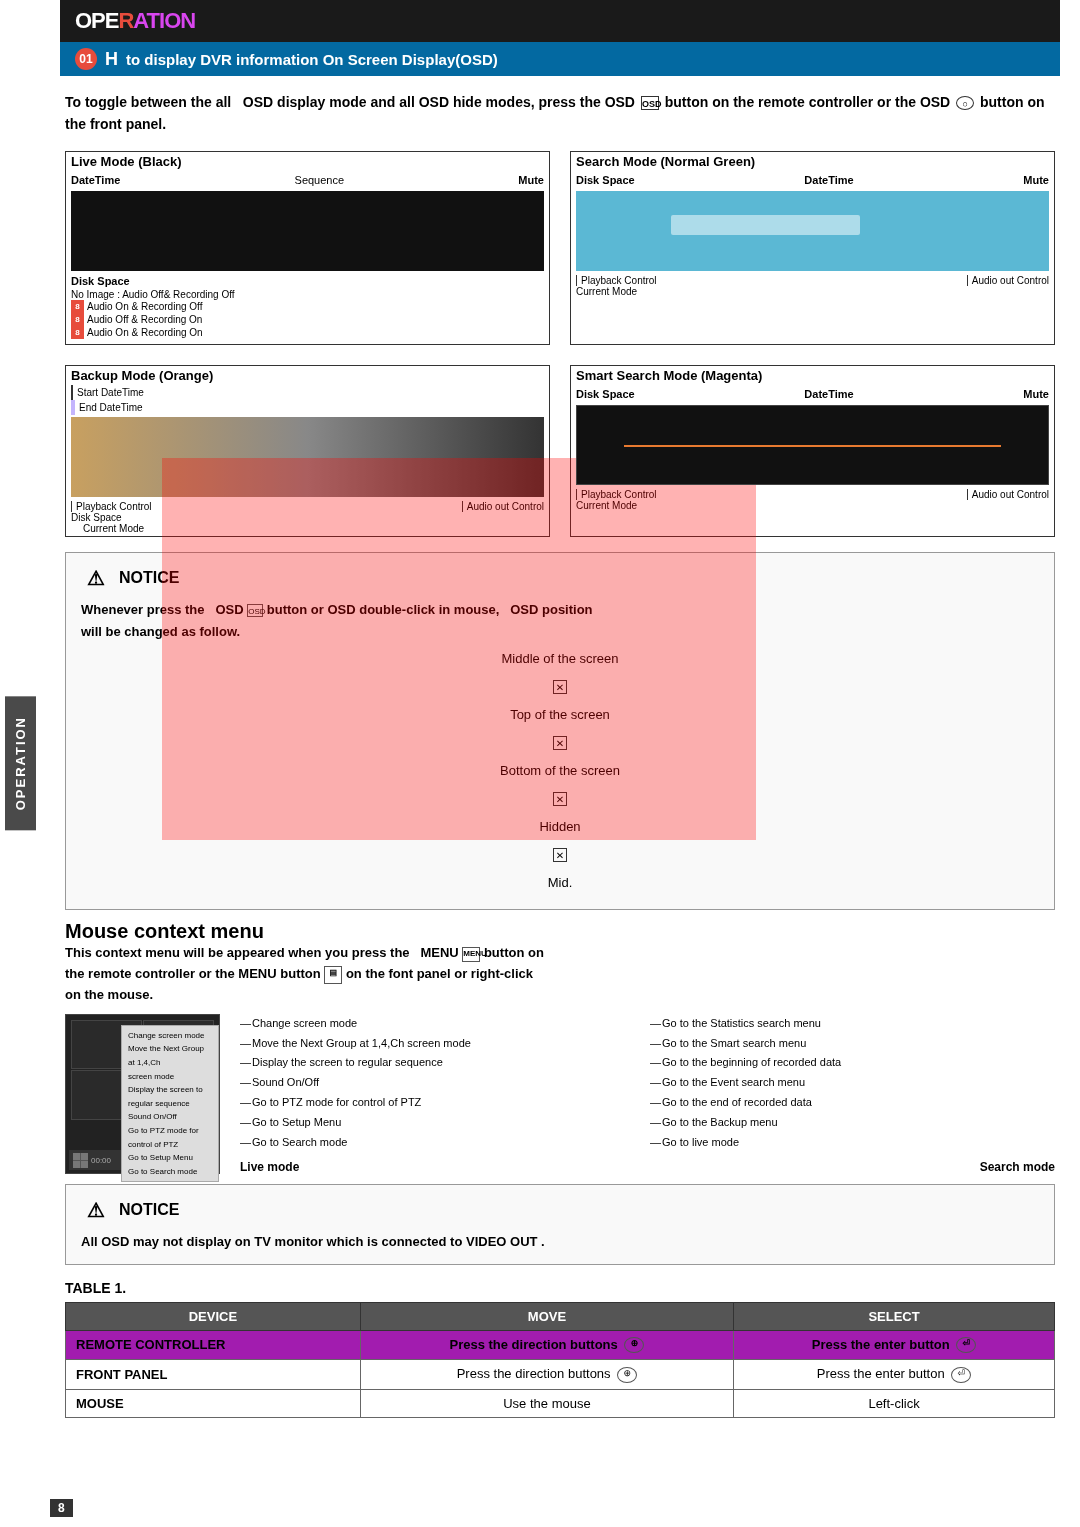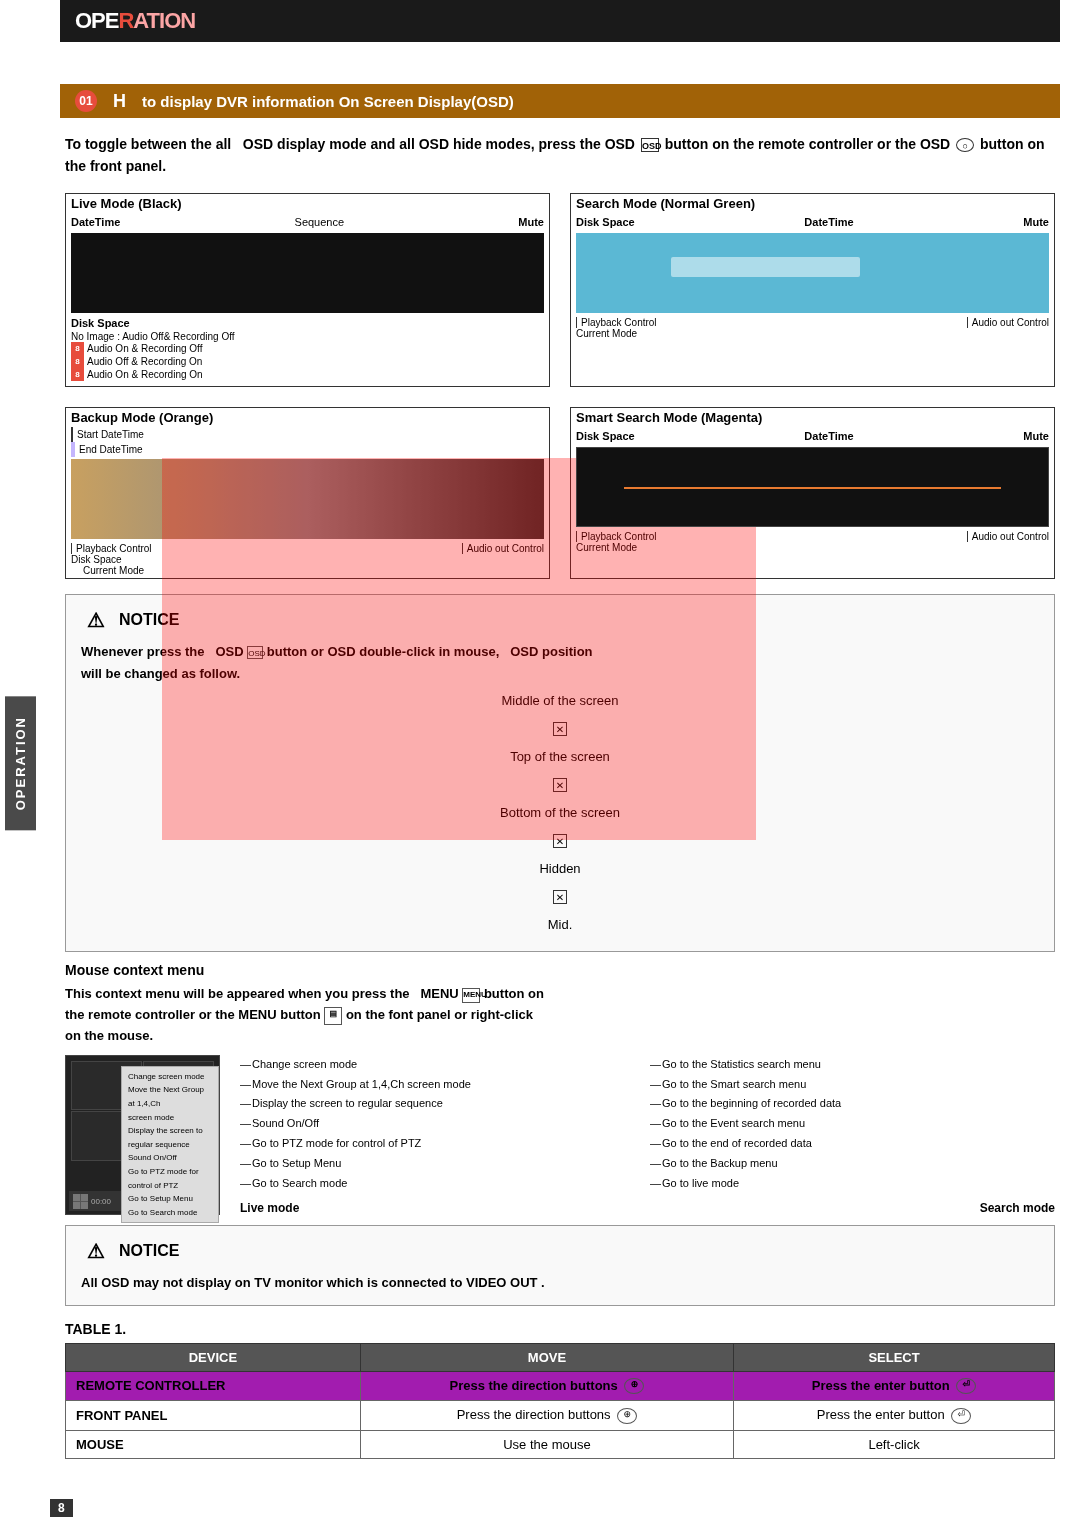--- a/index.html
+++ b/index.html
@@ -52,29 +52,28 @@
       gap: 8px;
     }
     .header-logo {
       color: #e74c3c;
       font-size: 22px;
       font-weight: 900;
       letter-spacing: -1px;
     }
 
     .header-sub {
-      background: #a16207;
+      background: #0369a1;
       color: #fff;
       padding: 6px 15px;
       display: flex;
       align-items: center;
-      gap: 16px;
+      gap: 8px;
       font-size: 15px;
       font-weight: bold;
-      margin-top: 42px;
     }
     .header-sub .icon-circle {
       width: 22px;
       height: 22px;
       background: #e74c3c;
       border-radius: 50%;
       display: inline-flex;
       align-items: center;
       justify-content: center;
       color: #fff;
@@ -165,23 +164,22 @@
       align-items: center;
       justify-content: center;
       font-size: 10px;
     }
 
     
     .mouse-context-section {
       margin: 10px 0;
     }
     .mouse-context-title {
-      font-size: 14px;
-      font-weight: bold;
-      margin-bottom: 6px;
+      font-size: 20px;
+      font-weight: bold;
     }
     .context-menu-grid {
       display: flex;
       gap: 20px;
     }
     .context-menu-img {
       background: #222;
       width: 155px;
       min-height: 160px;
       flex-shrink: 0;
@@ -290,21 +288,21 @@
 <body>
 
 <div class="sidebar">
   <div class="sidebar-label">OPERATION</div>
 </div>
 
 <div class="main">
 
   <div class="header-top">
     <span class="header-logo">
-      <span style="color:#fff">OPE</span><span style="color:#e74c3c">R</span><span style="color:#fca5a5">ATION</span>
+      <span style="color:#fff">OPE</span><span style="color:#e74c3c">R</span><span style="color:#d946ef">ATION</span>
     </span>
   </div>
 
   <div class="header-sub">
     <span class="icon-circle">01</span>
     <span class="h-bold">H</span>
     <span>to display DVR information On Screen Display(OSD)</span>
   </div>
 
   <div class="body-content">

